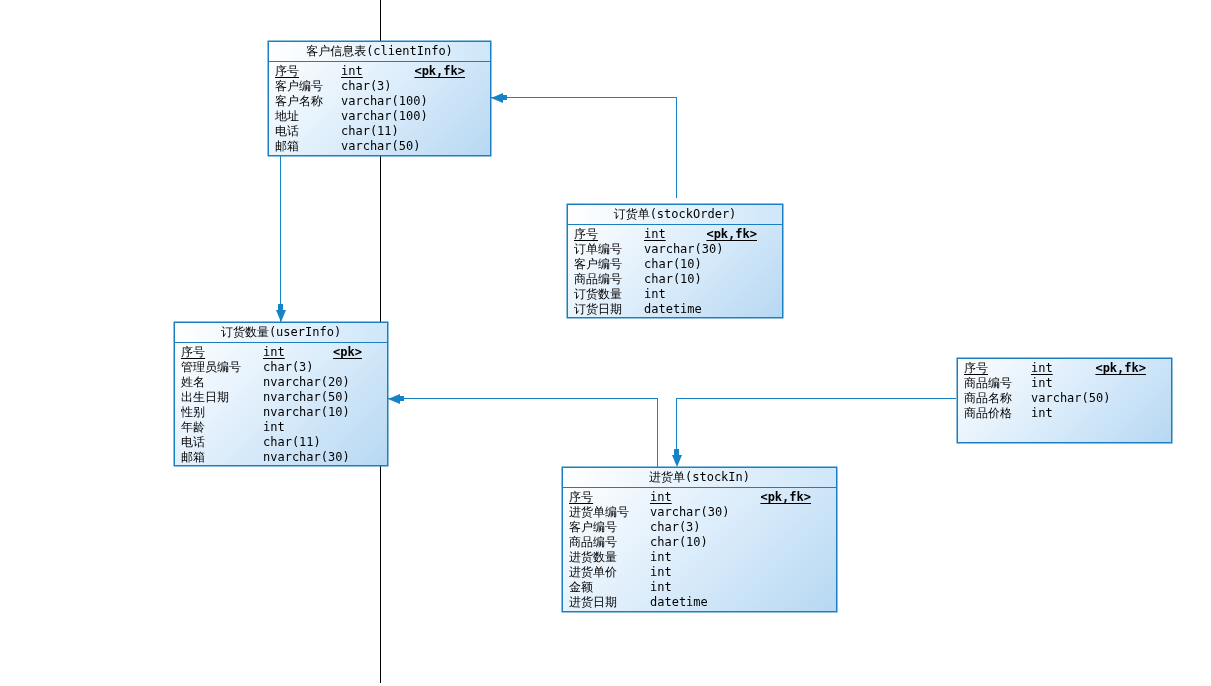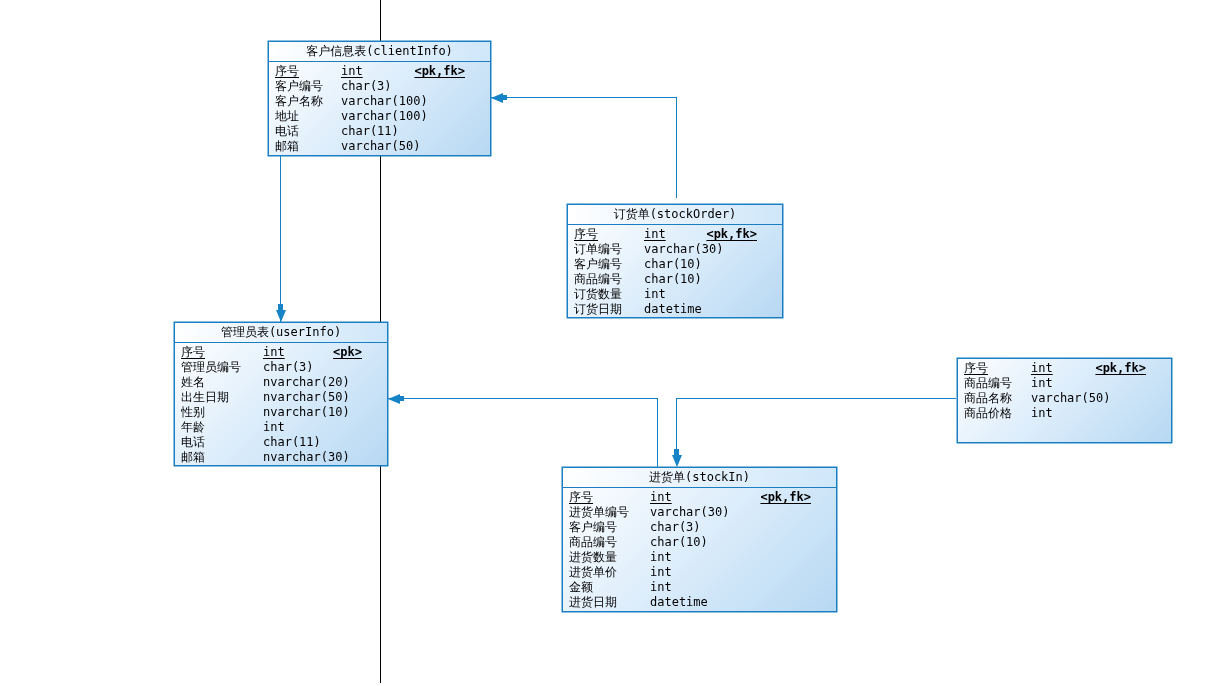--- a/index.html
+++ b/index.html
@@ -176,21 +176,21 @@
         </div>
         <div class="t-row">
           <span class="c-name">订货日期</span>
           <span class="c-type">datetime</span>
           <span class="c-key"></span>
         </div>
       </div>
   </div>
 
   <div class="entity" id="t-userInfo">
-    <div class="e-header">管理员表(userInfo)</div>
+    <div class="e-header">订货数量(userInfo)</div>
     <div class="e-body">
         <div class="t-row pk">
           <span class="c-name">序号</span>
           <span class="c-type">int</span>
           <span class="c-key">&lt;pk&gt;</span>
         </div>
         <div class="t-row">
           <span class="c-name">管理员编号</span>
           <span class="c-type">char(3)</span>
           <span class="c-key"></span>

